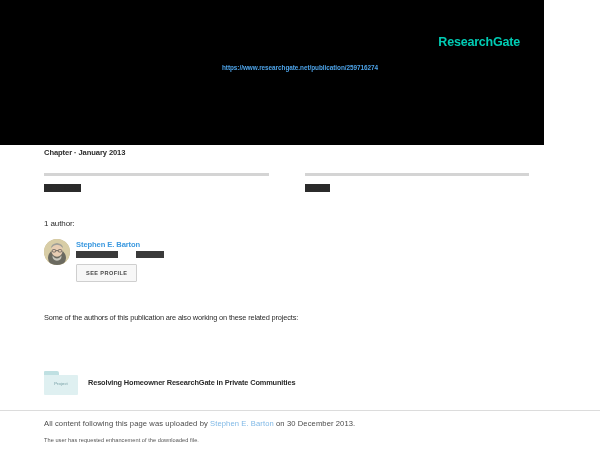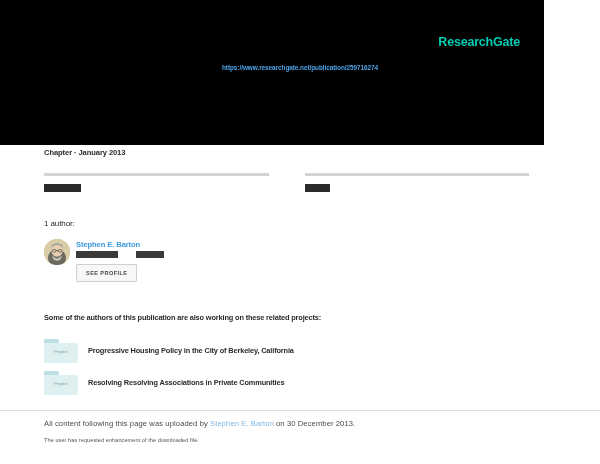--- a/index.html
+++ b/index.html
@@ -177,21 +177,21 @@
     border-radius: 1px;
     white-space: nowrap;
   }
 
   
   .projects-head {
     position: absolute;
     left: 44px;
     top: 168px;
     font-size: 7.4px;
-    font-weight: bold;
+    font-weight: normal;
     color: #2b2b2b;
     letter-spacing: -0.15px;
     white-space: nowrap;
   }
   .project {
     position: absolute;
     left: 44px;
     width: 400px;
     height: 24px;
   }
@@ -323,36 +323,28 @@
     <div class="author-affil">
       <span class="affil-blob a"></span>
       <span class="affil-blob b"></span>
     </div>
 
     <div class="see-profile">SEE PROFILE</div>
   </div>
 
   <div class="projects-head">Some of the authors of this publication are also working on these related projects:</div>
 
-  <div class="project p1">
-    <div class="folder">
-      <div class="folder-tab"></div>
-      <div class="folder-body"></div>
-      <div class="folder-label">Project</div>
-    </div>
-    <div class="project-title">Progressive Housing Policy in the City of Berkeley, California</div>
-  </div>
 
   <div class="project p2">
     <div class="folder">
       <div class="folder-tab"></div>
       <div class="folder-body"></div>
       <div class="folder-label">Project</div>
     </div>
-    <div class="project-title">Resolving Resolving Associations in Private Communities</div>
+    <div class="project-title">Resolving Homeowner ResearchGate in Private Communities</div>
   </div>
 
   <div class="footer-rule"></div>
 
   <div class="footer-line1">
     <span>All content following this page was uploaded by </span><span class="name">Stephen E. Barton</span><span> on 30 December 2013.</span>
   </div>
 
   <div class="footer-line2">The user has requested enhancement of the downloaded file.</div>
 </div>

